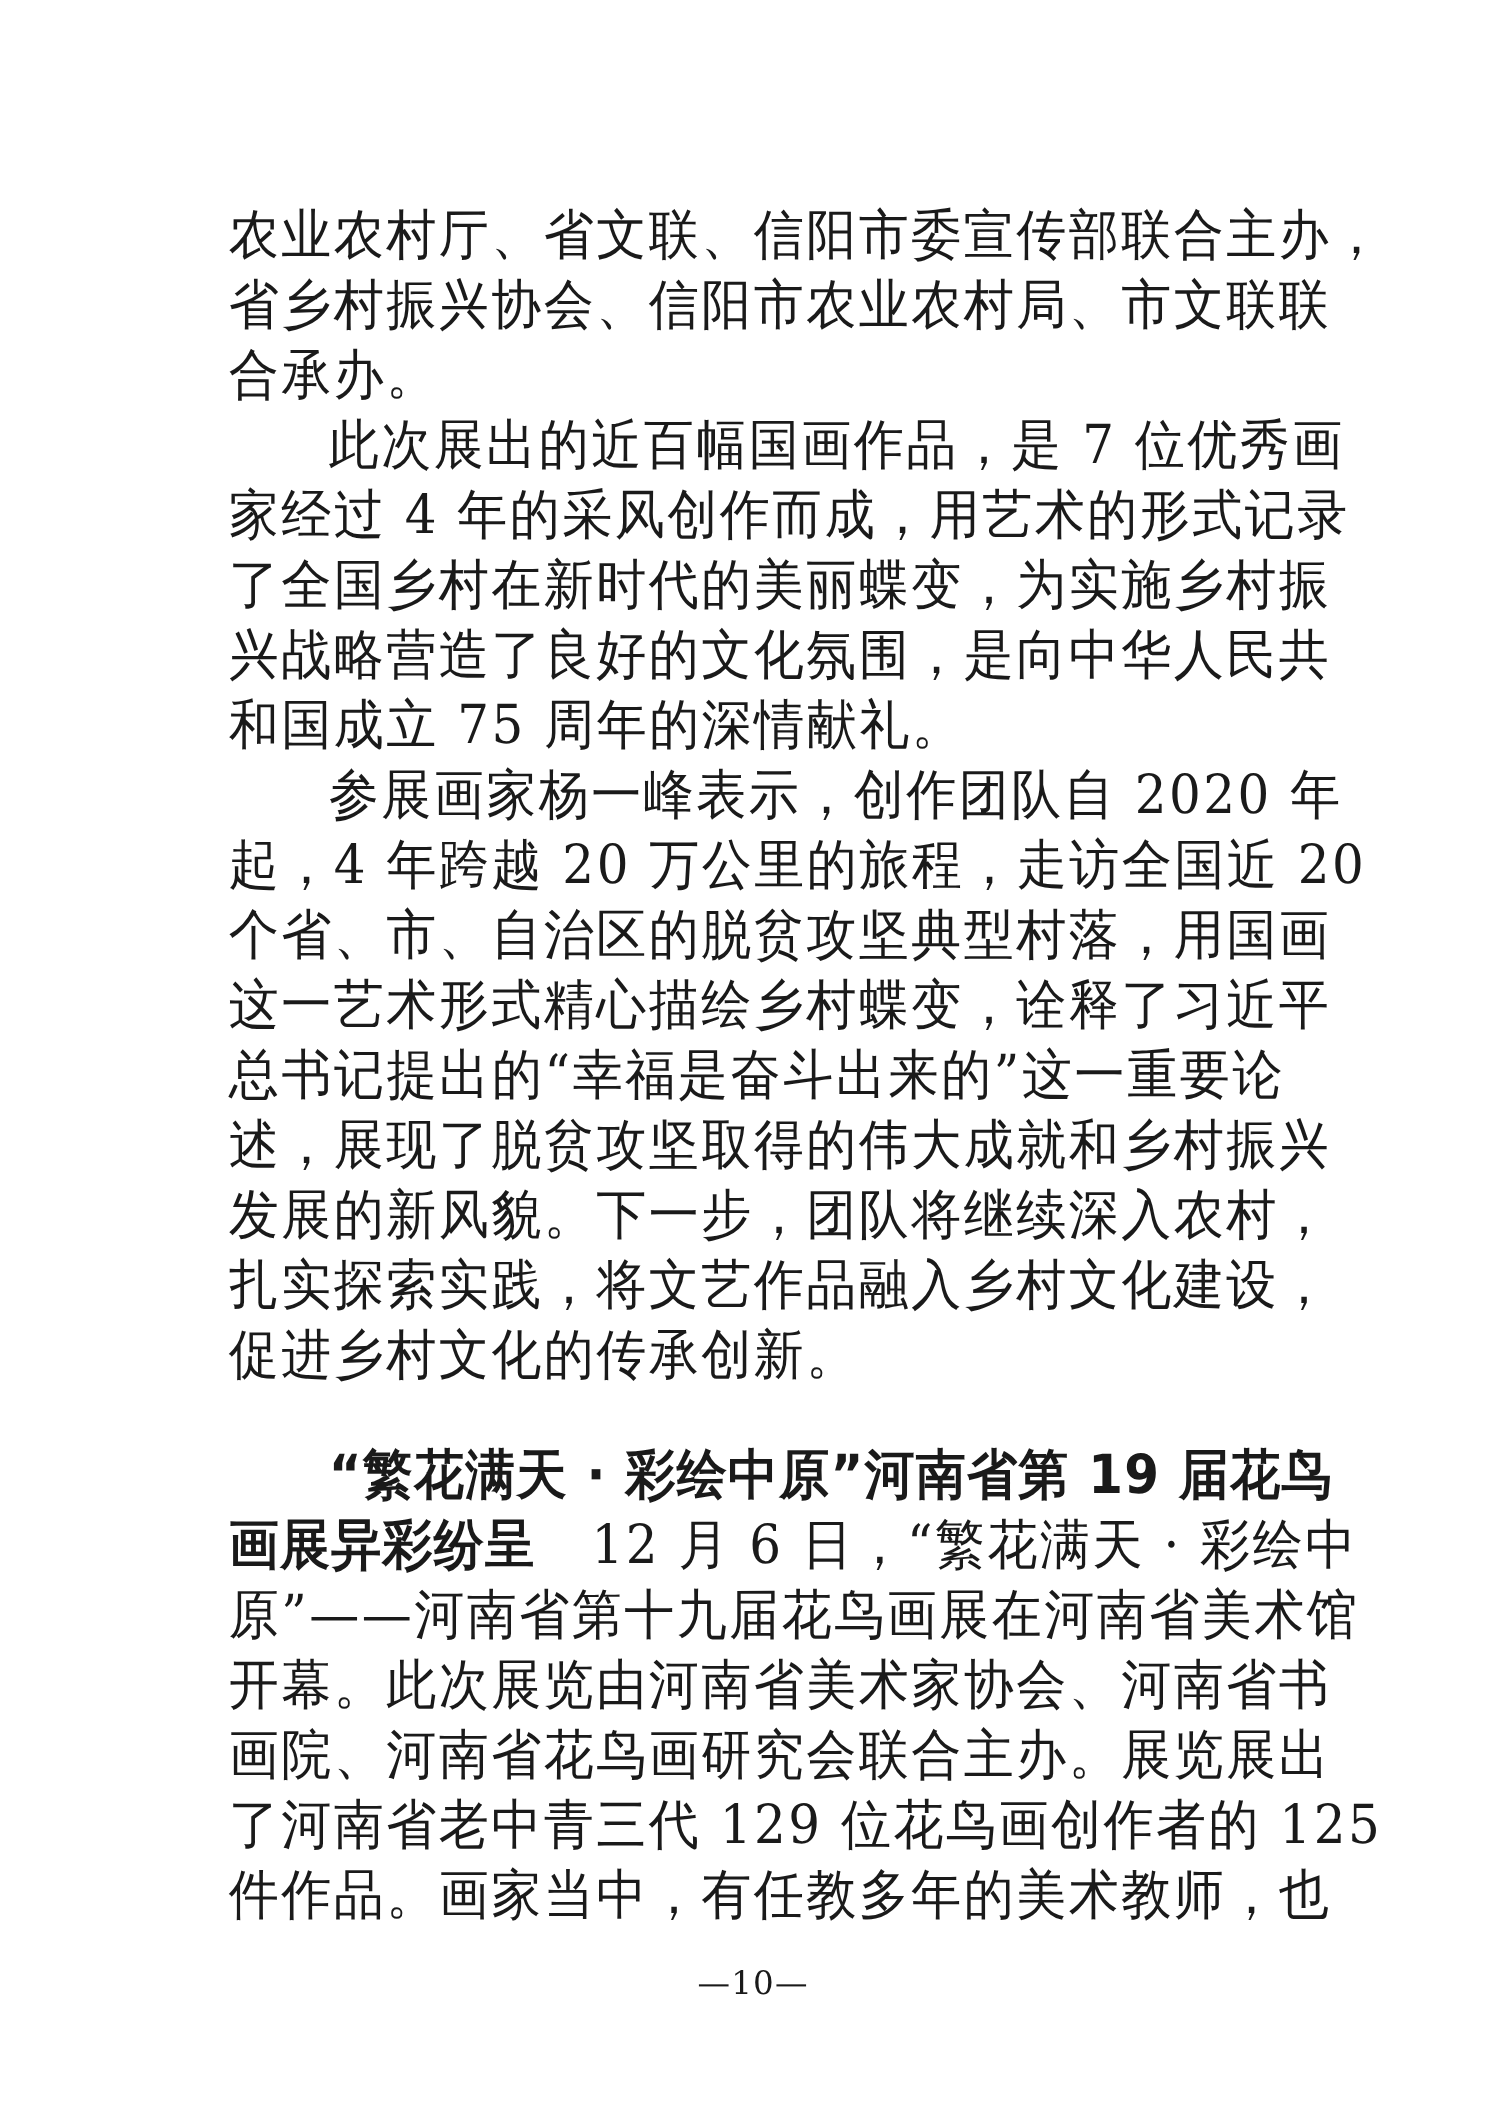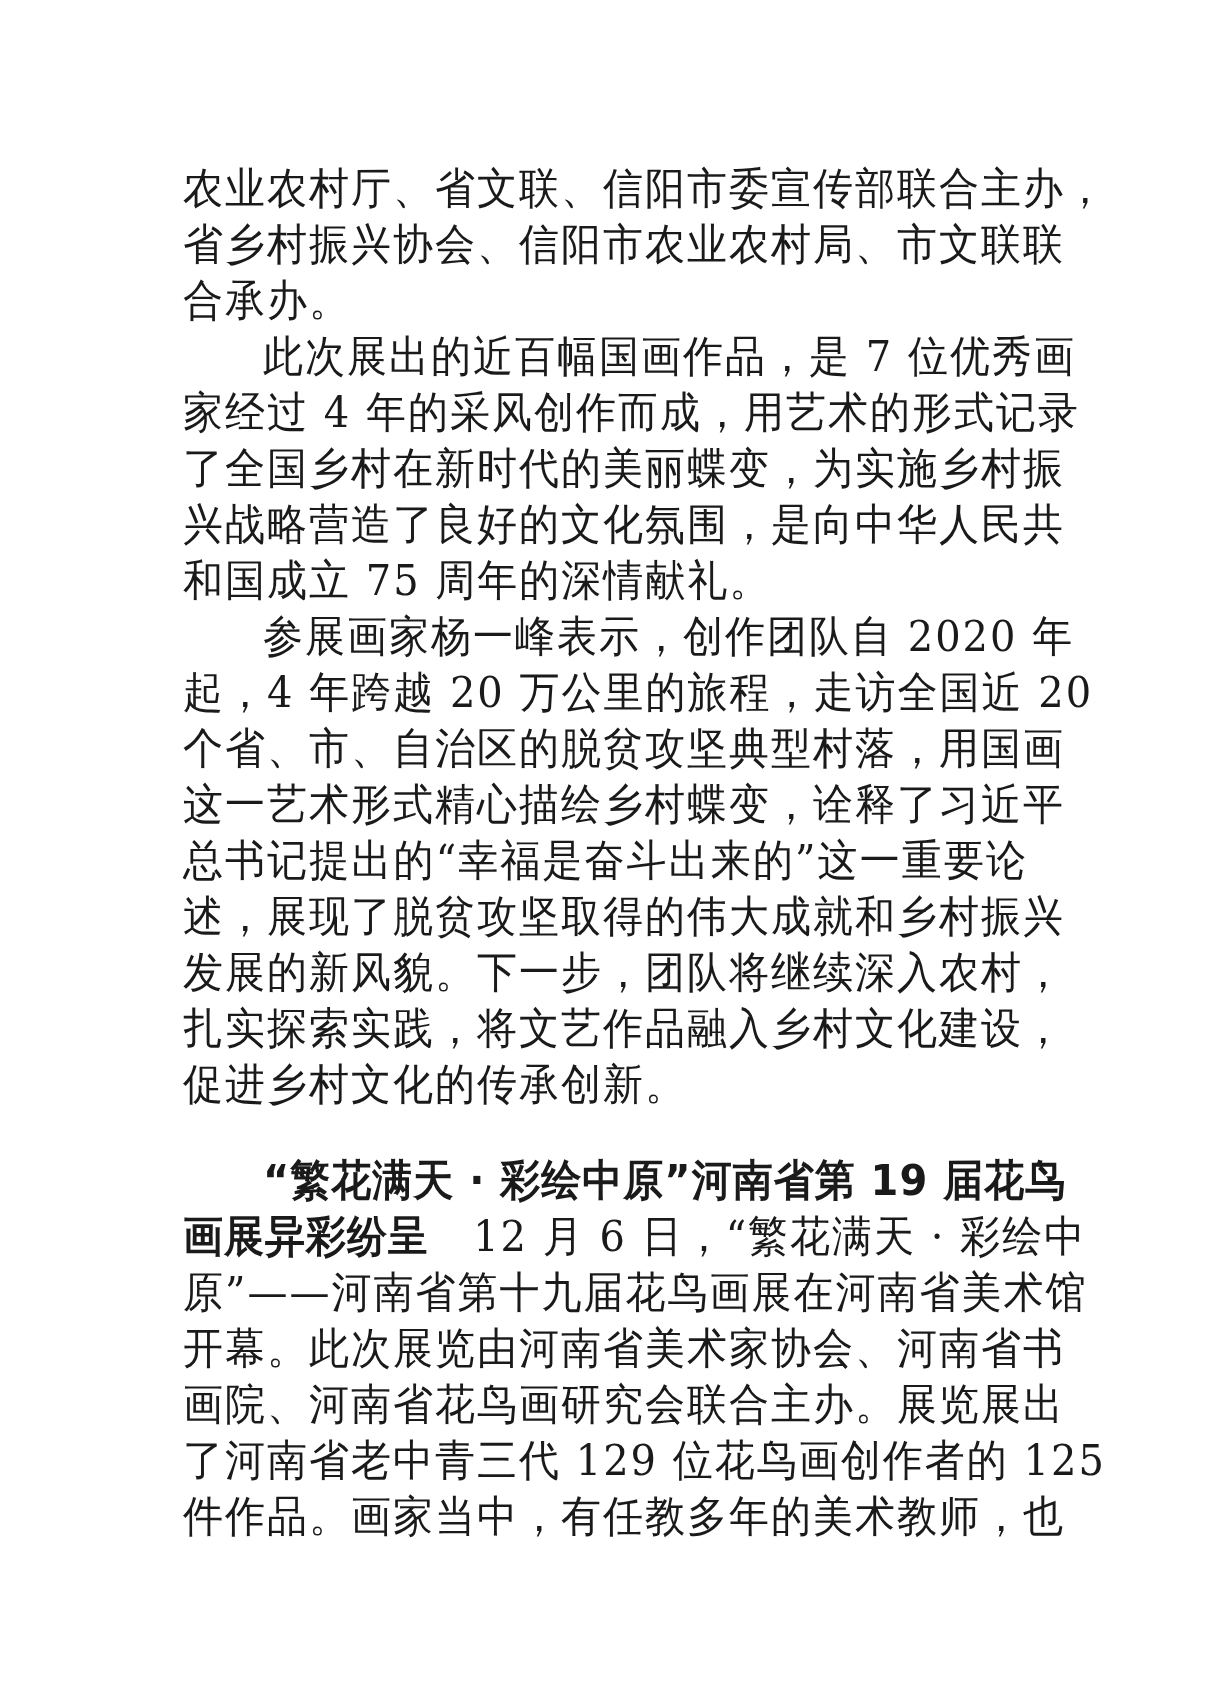--- a/index.html
+++ b/index.html
@@ -90,13 +90,14 @@
 
   <div class="line justify indent bold" style="top:1152px;">“繁花满天 · 彩绘中原”河南省第 19 届花鸟</div>
   <div class="line justify" style="top:1208px;"><span class="heading-run">画展异彩纷呈</span>&nbsp;&nbsp;&nbsp;<span>12 月 6 日，“繁花满天 · 彩绘中</span></div>
 
   <div class="line justify" style="top:1264px;">原”——河南省第十九届花鸟画展在河南省美术馆</div>
   <div class="line justify" style="top:1320px;">开幕。此次展览由河南省美术家协会、河南省书</div>
   <div class="line justify" style="top:1376px;">画院、河南省花鸟画研究会联合主办。展览展出</div>
   <div class="line justify" style="top:1432px;">了河南省老中青三代 129 位花鸟画创作者的 125</div>
   <div class="line justify" style="top:1488px;">件作品。画家当中，有任教多年的美术教师，也</div>
 
+  <div class="page-number">—10—</div>
 </div>
 
 </body></html>

